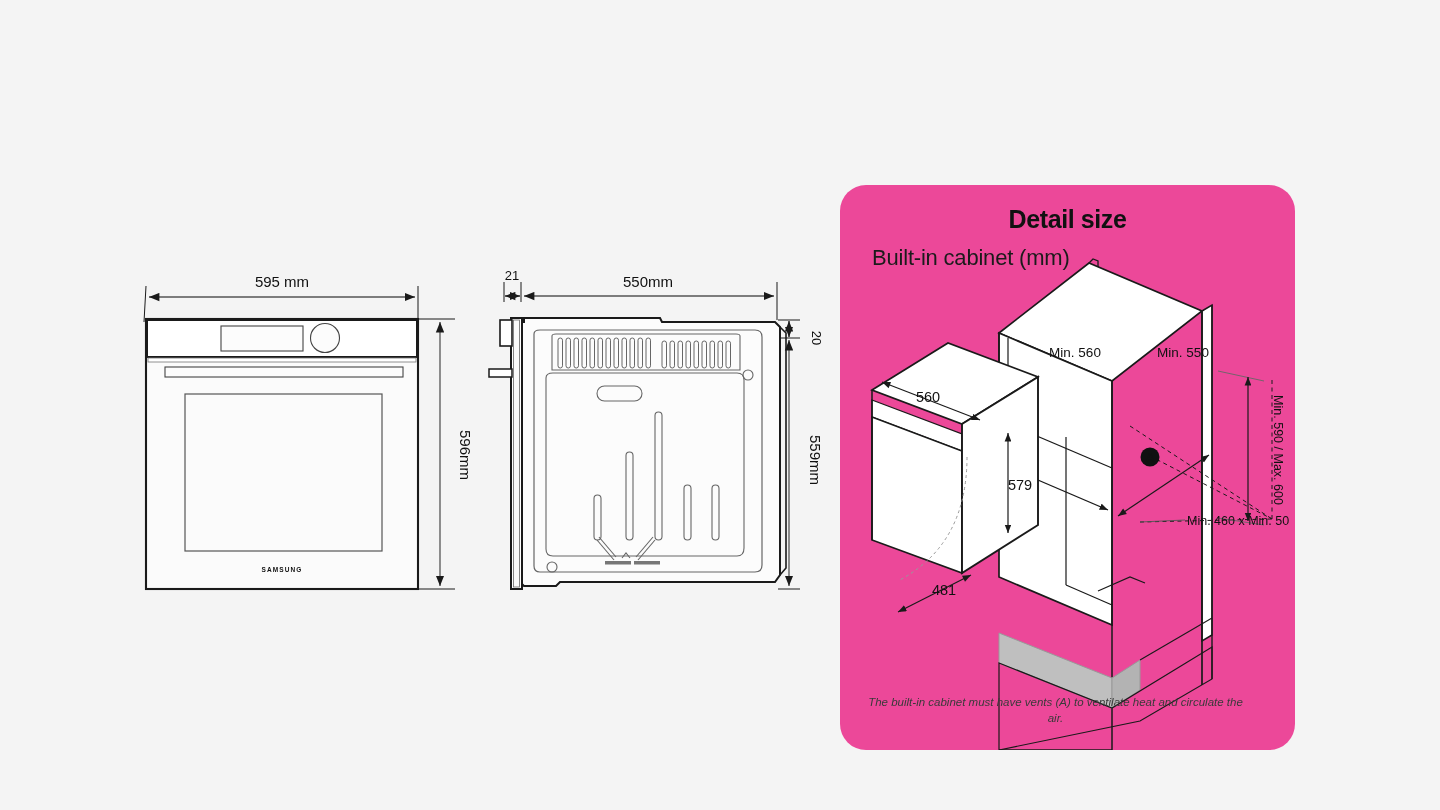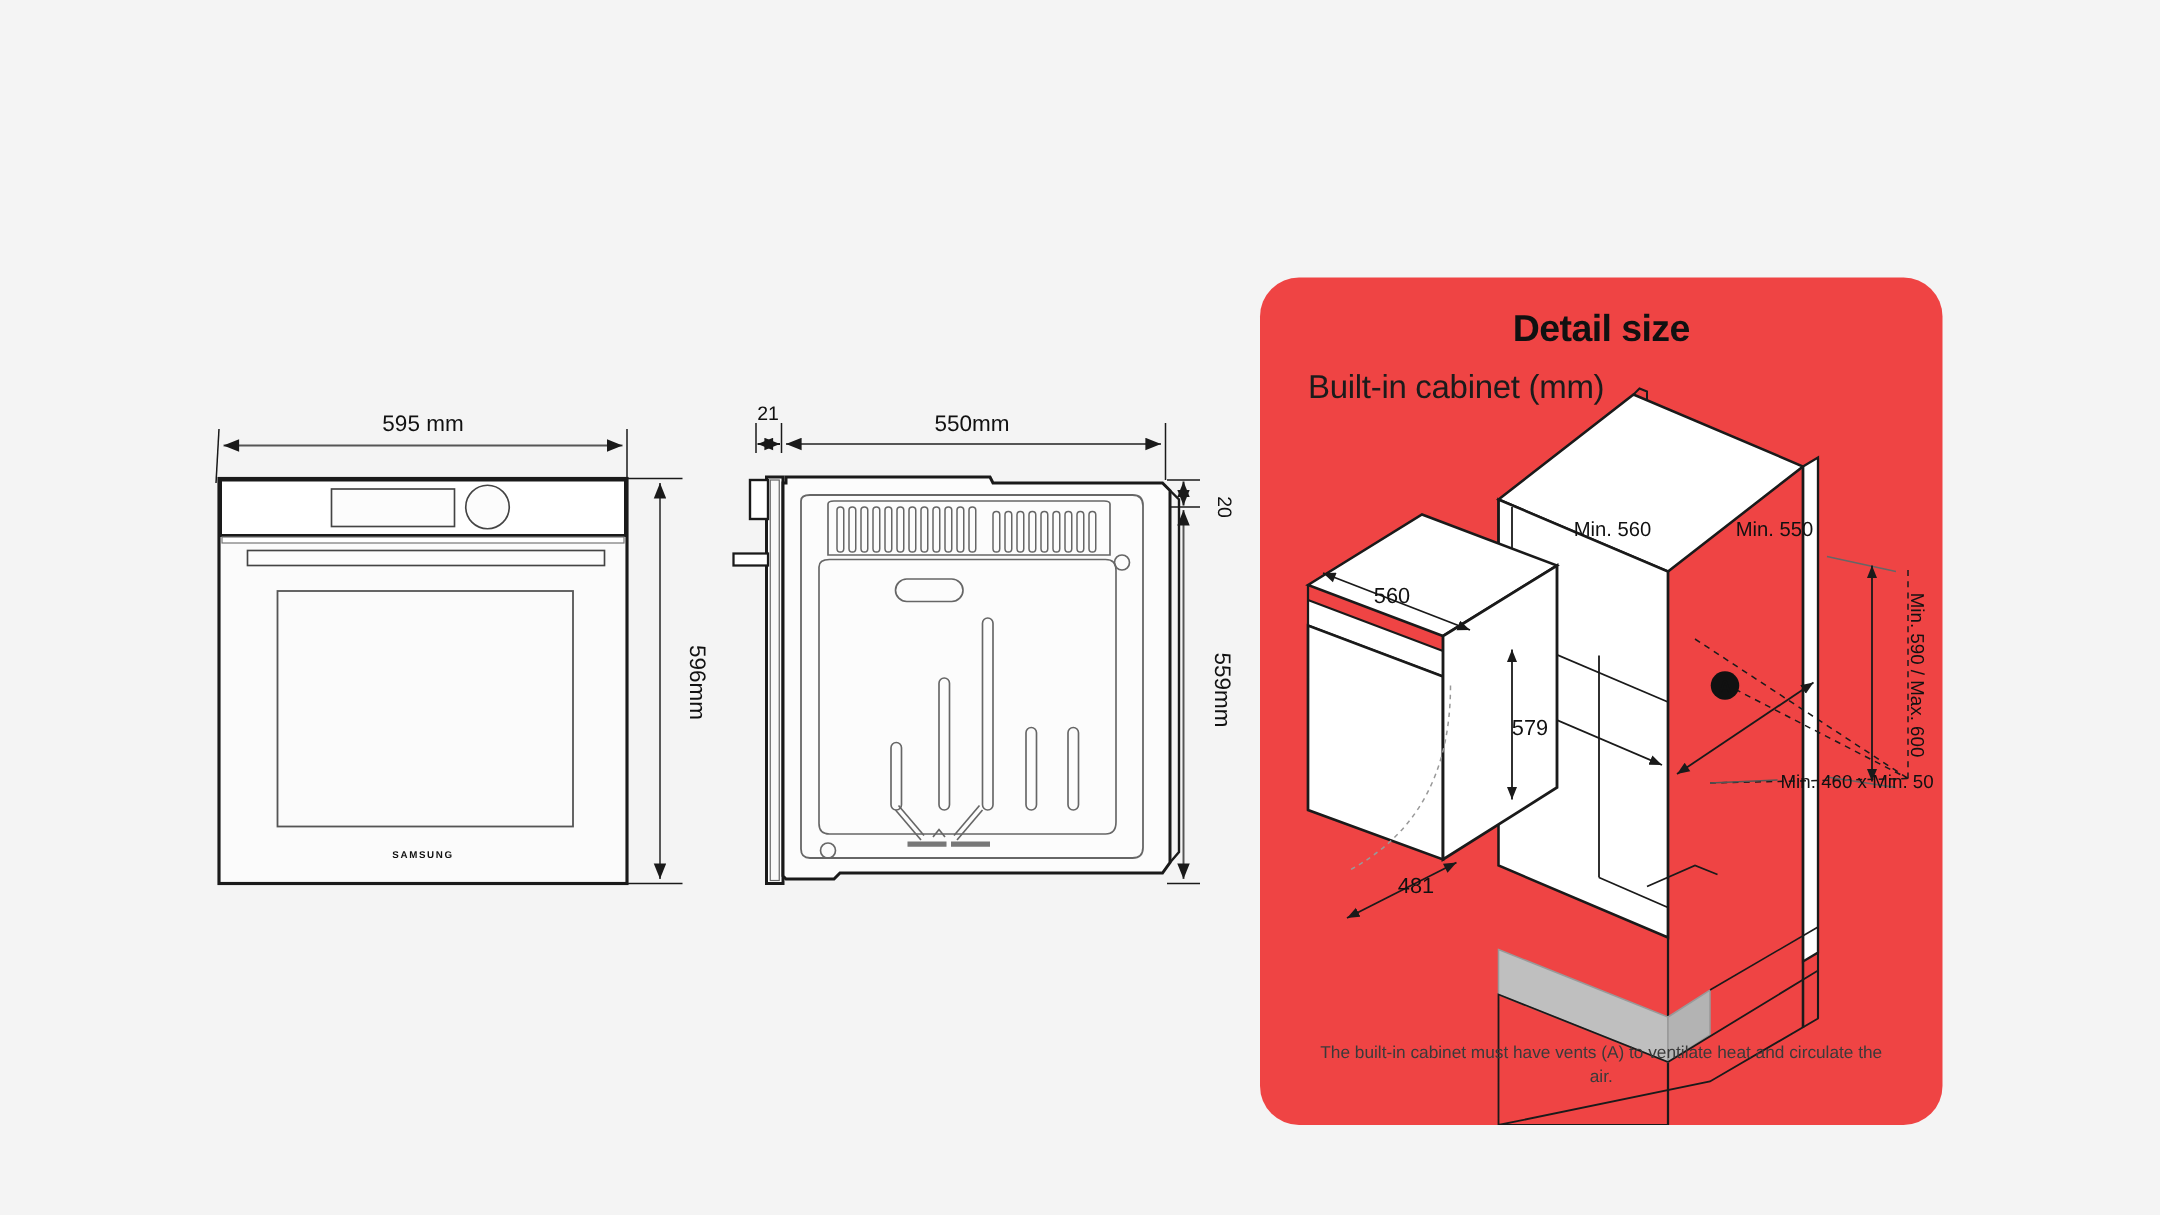--- a/index.html
+++ b/index.html
@@ -22,21 +22,21 @@
     width: 1440px;
     height: 810px;
   }
   
   .detail-card {
     position: absolute;
     left: 840px;
     top: 185px;
     width: 455px;
     height: 565px;
-    background: #ef4444;
+    background: #ec4899;
     border-radius: 26px;
   }
   .detail-title {
     position: absolute;
     left: 0;
     top: 20px;
     width: 455px;
     text-align: center;
     font-size: 25px;
     font-weight: bold;
@@ -46,27 +46,28 @@
   .detail-subtitle {
     position: absolute;
     left: 32px;
     top: 60px;
     font-size: 22px;
     color: #1b1b1b;
     letter-spacing: -0.2px;
   }
   .detail-caption {
     position: absolute;
-    left: 40px;
+    left: 28px;
     top: 510px;
     width: 375px;
     text-align: center;
     font-size: 11.5px;
     line-height: 1.35;
     color: #3a3a3a;
+    font-style: italic;
   }
   .svg-layer {
     position: absolute;
     left: 0;
     top: 0;
   }
   svg text {
     font-family: "Liberation Sans", sans-serif;
     fill: #111111;
   }

